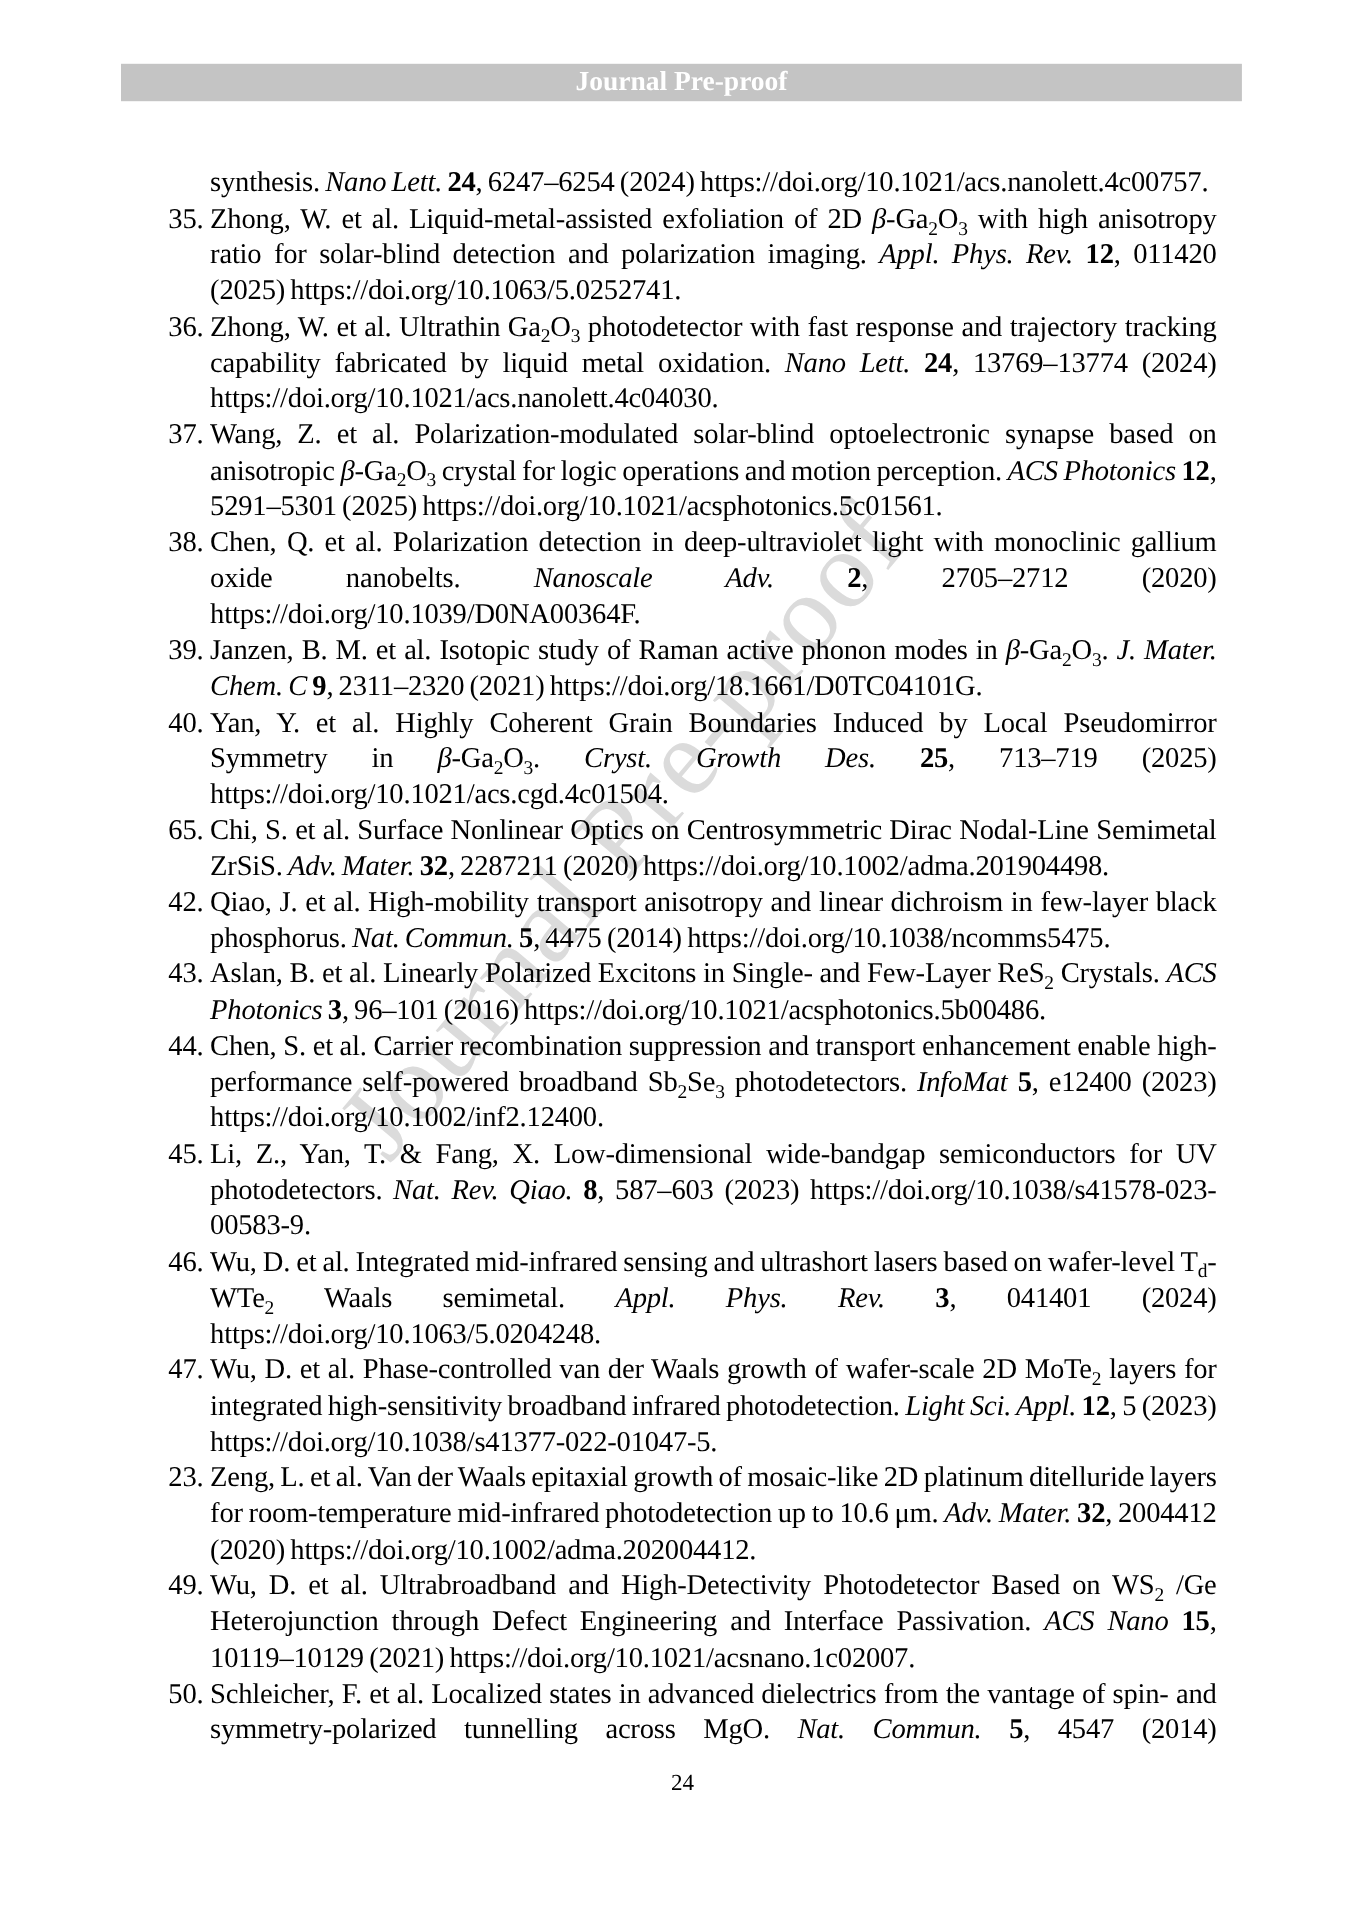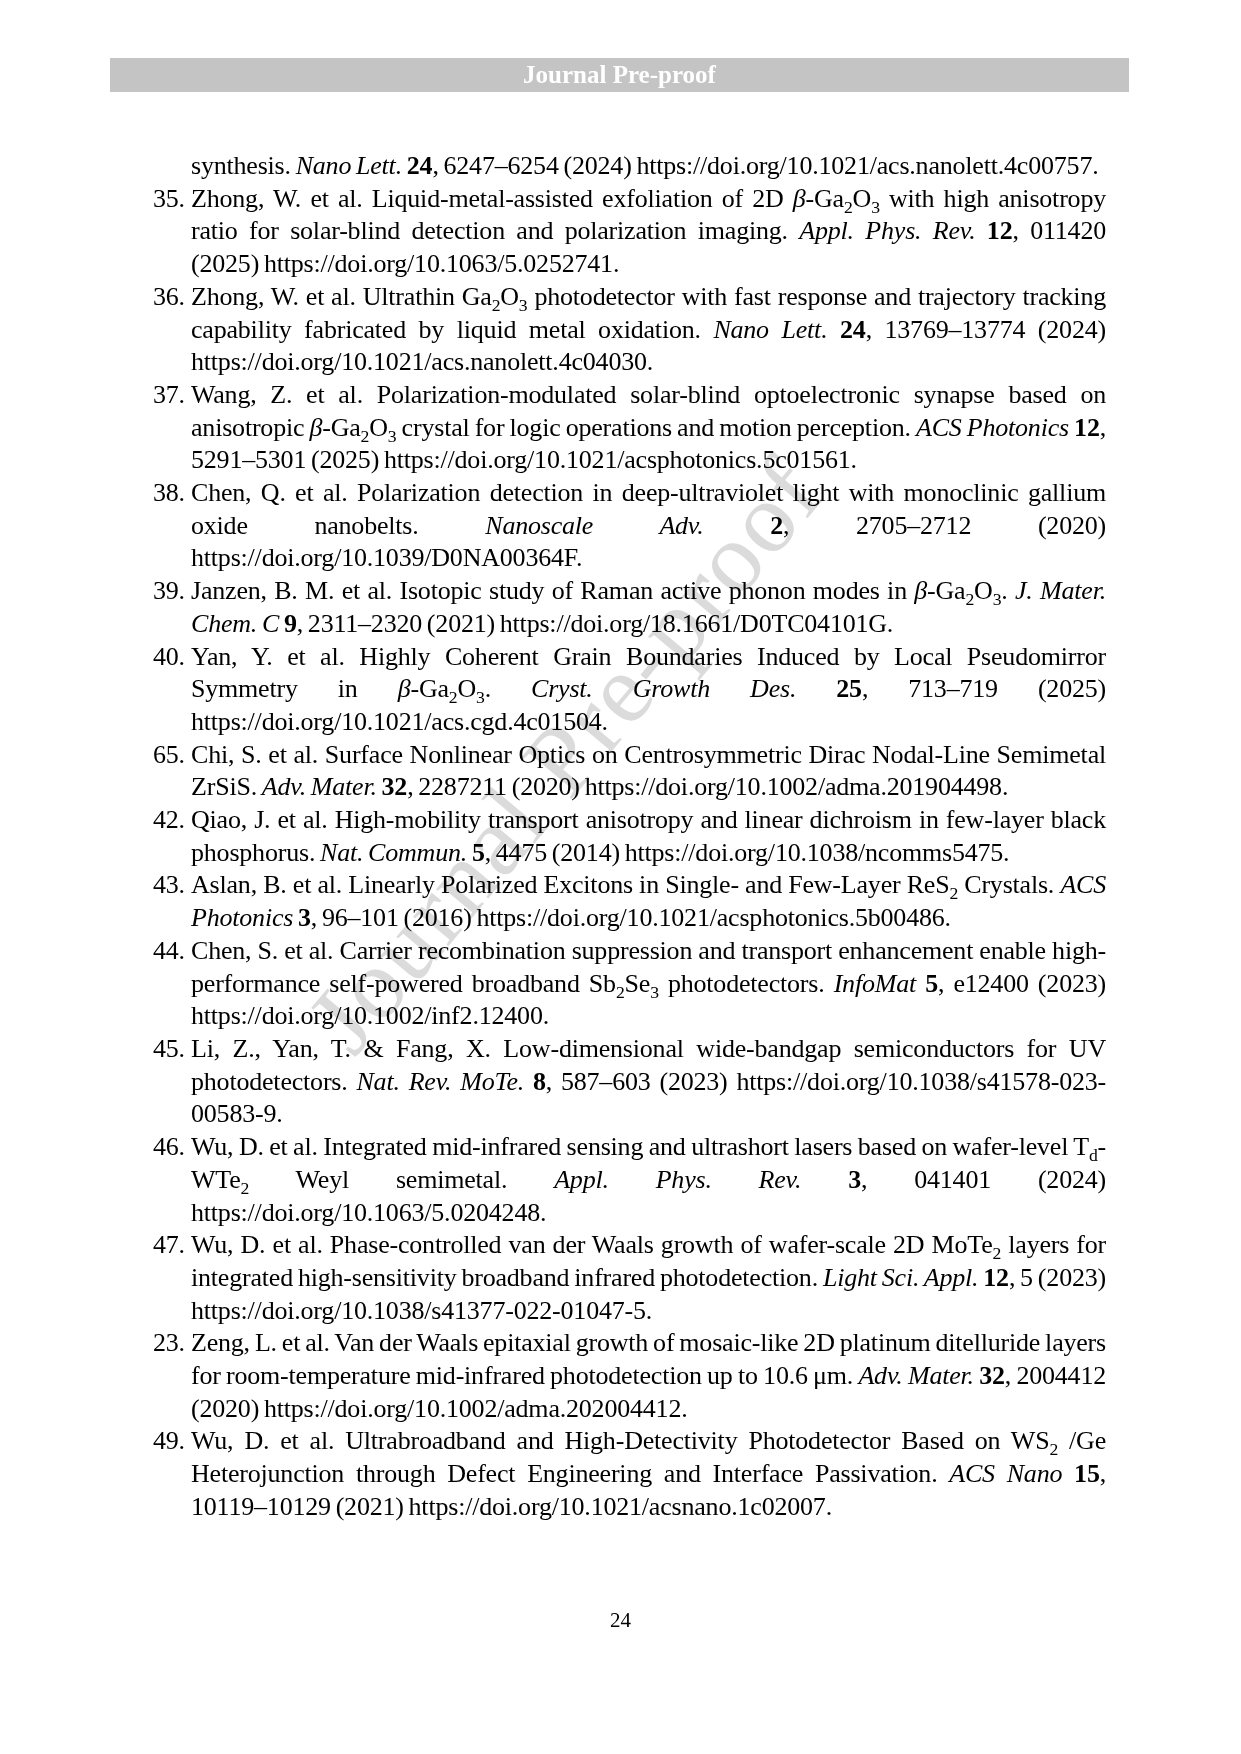--- a/index.html
+++ b/index.html
@@ -84,20 +84,21 @@
       <div class="ref"><span class="num">35.</span><span class="body"><span>Zhong, W. et al. Liquid-metal-assisted exfoliation of 2D </span><i>β</i><span>-Ga</span><sub>2</sub><span>O</span><sub>3</sub><span> with high anisotropy ratio for solar-blind detection and polarization imaging. </span><i>Appl. Phys. Rev.</i><span> </span><b>12</b><span>, 011420 (2025) </span><span class="url">https://doi.org/10.1063/5.0252741.</span></span></div>
       <div class="ref"><span class="num">36.</span><span class="body"><span>Zhong, W. et al. Ultrathin Ga</span><sub>2</sub><span>O</span><sub>3</sub><span> photodetector with fast response and trajectory tracking capability fabricated by liquid metal oxidation. </span><i>Nano Lett.</i><span> </span><b>24</b><span>, 13769–13774 (2024) </span><span class="url">https://doi.org/10.1021/acs.nanolett.4c04030.</span></span></div>
       <div class="ref"><span class="num">37.</span><span class="body"><span>Wang, Z. et al. Polarization-modulated solar-blind optoelectronic synapse based on anisotropic </span><i>β</i><span>-Ga</span><sub>2</sub><span>O</span><sub>3</sub><span> crystal for logic operations and motion perception. </span><i>ACS Photonics</i><span> </span><b>12</b><span>, 5291–5301 (2025) </span><span class="url">https://doi.org/10.1021/acsphotonics.5c01561.</span></span></div>
       <div class="ref"><span class="num">38.</span><span class="body"><span>Chen, Q. et al. Polarization detection in deep-ultraviolet light with monoclinic gallium oxide nanobelts. </span><i>Nanoscale Adv.</i><span> </span><b>2</b><span>, 2705–2712 (2020) </span><span class="url">https://doi.org/10.1039/D0NA00364F.</span></span></div>
       <div class="ref"><span class="num">39.</span><span class="body"><span>Janzen, B. M. et al. Isotopic study of Raman active phonon modes in </span><i>β</i><span>-Ga</span><sub>2</sub><span>O</span><sub>3</sub><span>. </span><i>J. Mater. Chem. C</i><span> </span><b>9</b><span>, 2311–2320 (2021) </span><span class="url">https://doi.org/18.1661/D0TC04101G.</span></span></div>
       <div class="ref"><span class="num">40.</span><span class="body"><span>Yan, Y. et al. Highly Coherent Grain Boundaries Induced by Local Pseudomirror Symmetry in </span><i>β</i><span>-Ga</span><sub>2</sub><span>O</span><sub>3</sub><span>. </span><i>Cryst. Growth Des.</i><span> </span><b>25</b><span>, 713–719 (2025) </span><span class="url">https://doi.org/10.1021/acs.cgd.4c01504.</span></span></div>
       <div class="ref"><span class="num">65.</span><span class="body"><span>Chi, S. et al. Surface Nonlinear Optics on Centrosymmetric Dirac Nodal-Line Semimetal ZrSiS. </span><i>Adv. Mater.</i><span> </span><b>32</b><span>, 2287211 (2020) </span><span class="url">https://doi.org/10.1002/adma.201904498.</span></span></div>
       <div class="ref"><span class="num">42.</span><span class="body"><span>Qiao, J. et al. High-mobility transport anisotropy and linear dichroism in few-layer black phosphorus. </span><i>Nat. Commun.</i><span> </span><b>5</b><span>, 4475 (2014) </span><span class="url">https://doi.org/10.1038/ncomms5475.</span></span></div>
       <div class="ref"><span class="num">43.</span><span class="body"><span>Aslan, B. et al. Linearly Polarized Excitons in Single- and Few-Layer ReS</span><sub>2</sub><span> Crystals. </span><i>ACS Photonics</i><span> </span><b>3</b><span>, 96–101 (2016) </span><span class="url">https://doi.org/10.1021/acsphotonics.5b00486.</span></span></div>
       <div class="ref"><span class="num">44.</span><span class="body"><span>Chen, S. et al. Carrier recombination suppression and transport enhancement enable high-performance self-powered broadband Sb</span><sub>2</sub><span>Se</span><sub>3</sub><span> photodetectors. </span><i>InfoMat</i><span> </span><b>5</b><span>, e12400 (2023) </span><span class="url">https://doi.org/10.1002/inf2.12400.</span></span></div>
-      <div class="ref"><span class="num">45.</span><span class="body"><span>Li, Z., Yan, T. &amp; Fang, X. Low-dimensional wide-bandgap semiconductors for UV photodetectors. </span><i>Nat. Rev. MoTe.</i><span> </span><b>8</b><span>, 587–603 (2023) </span><span class="url">https://doi.org/10.1038/s41578-023-</span><span class="url">00583-9.</span></span></div>
-      <div class="ref"><span class="num">46.</span><span class="body"><span>Wu, D. et al. Integrated mid-infrared sensing and ultrashort lasers based on wafer-level T</span><sub>d</sub><span>-WTe</span><sub>2</sub><span> Weyl semimetal. </span><i>Appl. Phys. Rev.</i><span> </span><b>3</b><span>, 041401 (2024) </span><span class="url">https://doi.org/10.1063/5.0204248.</span></span></div>
+      <div class="ref"><span class="num">45.</span><span class="body"><span>Li, Z., Yan, T. &amp; Fang, X. Low-dimensional wide-bandgap semiconductors for UV photodetectors. </span><i>Nat. Rev. Qiao.</i><span> </span><b>8</b><span>, 587–603 (2023) </span><span class="url">https://doi.org/10.1038/s41578-023-</span><span class="url">00583-9.</span></span></div>
+      <div class="ref"><span class="num">46.</span><span class="body"><span>Wu, D. et al. Integrated mid-infrared sensing and ultrashort lasers based on wafer-level T</span><sub>d</sub><span>-WTe</span><sub>2</sub><span> Waals semimetal. </span><i>Appl. Phys. Rev.</i><span> </span><b>3</b><span>, 041401 (2024) </span><span class="url">https://doi.org/10.1063/5.0204248.</span></span></div>
       <div class="ref"><span class="num">47.</span><span class="body"><span>Wu, D. et al. Phase-controlled van der Waals growth of wafer-scale 2D MoTe</span><sub>2</sub><span> layers for integrated high-sensitivity broadband infrared photodetection. </span><i>Light Sci. Appl.</i><span> </span><b>12</b><span>, 5 (2023) </span><span class="url">https://doi.org/10.1038/s41377-022-01047-5.</span></span></div>
       <div class="ref"><span class="num">23.</span><span class="body"><span>Zeng, L. et al. Van der Waals epitaxial growth of mosaic-like 2D platinum ditelluride layers for room-temperature mid-infrared photodetection up to 10.6 μm. </span><i>Adv. Mater.</i><span> </span><b>32</b><span>, 2004412 (2020) </span><span class="url">https://doi.org/10.1002/adma.202004412.</span></span></div>
       <div class="ref"><span class="num">49.</span><span class="body"><span>Wu, D. et al. Ultrabroadband and High-Detectivity Photodetector Based on WS</span><sub>2</sub><span> /Ge Heterojunction through Defect Engineering and Interface Passivation. </span><i>ACS Nano</i><span> </span><b>15</b><span>, 10119–10129 (2021) </span><span class="url">https://doi.org/10.1021/acsnano.1c02007.</span></span></div>
+      <div class="ref justify-last"><span class="num">50.</span><span class="body"><span>Schleicher, F. et al. Localized states in advanced dielectrics from the vantage of spin- and symmetry-polarized tunnelling across MgO. </span><i>Nat. Commun.</i><span> </span><b>5</b><span>, 4547 (2014)</span></span></div>
     </div>
   <div class="page-number">24</div>
 </div>
 
 </body></html>

